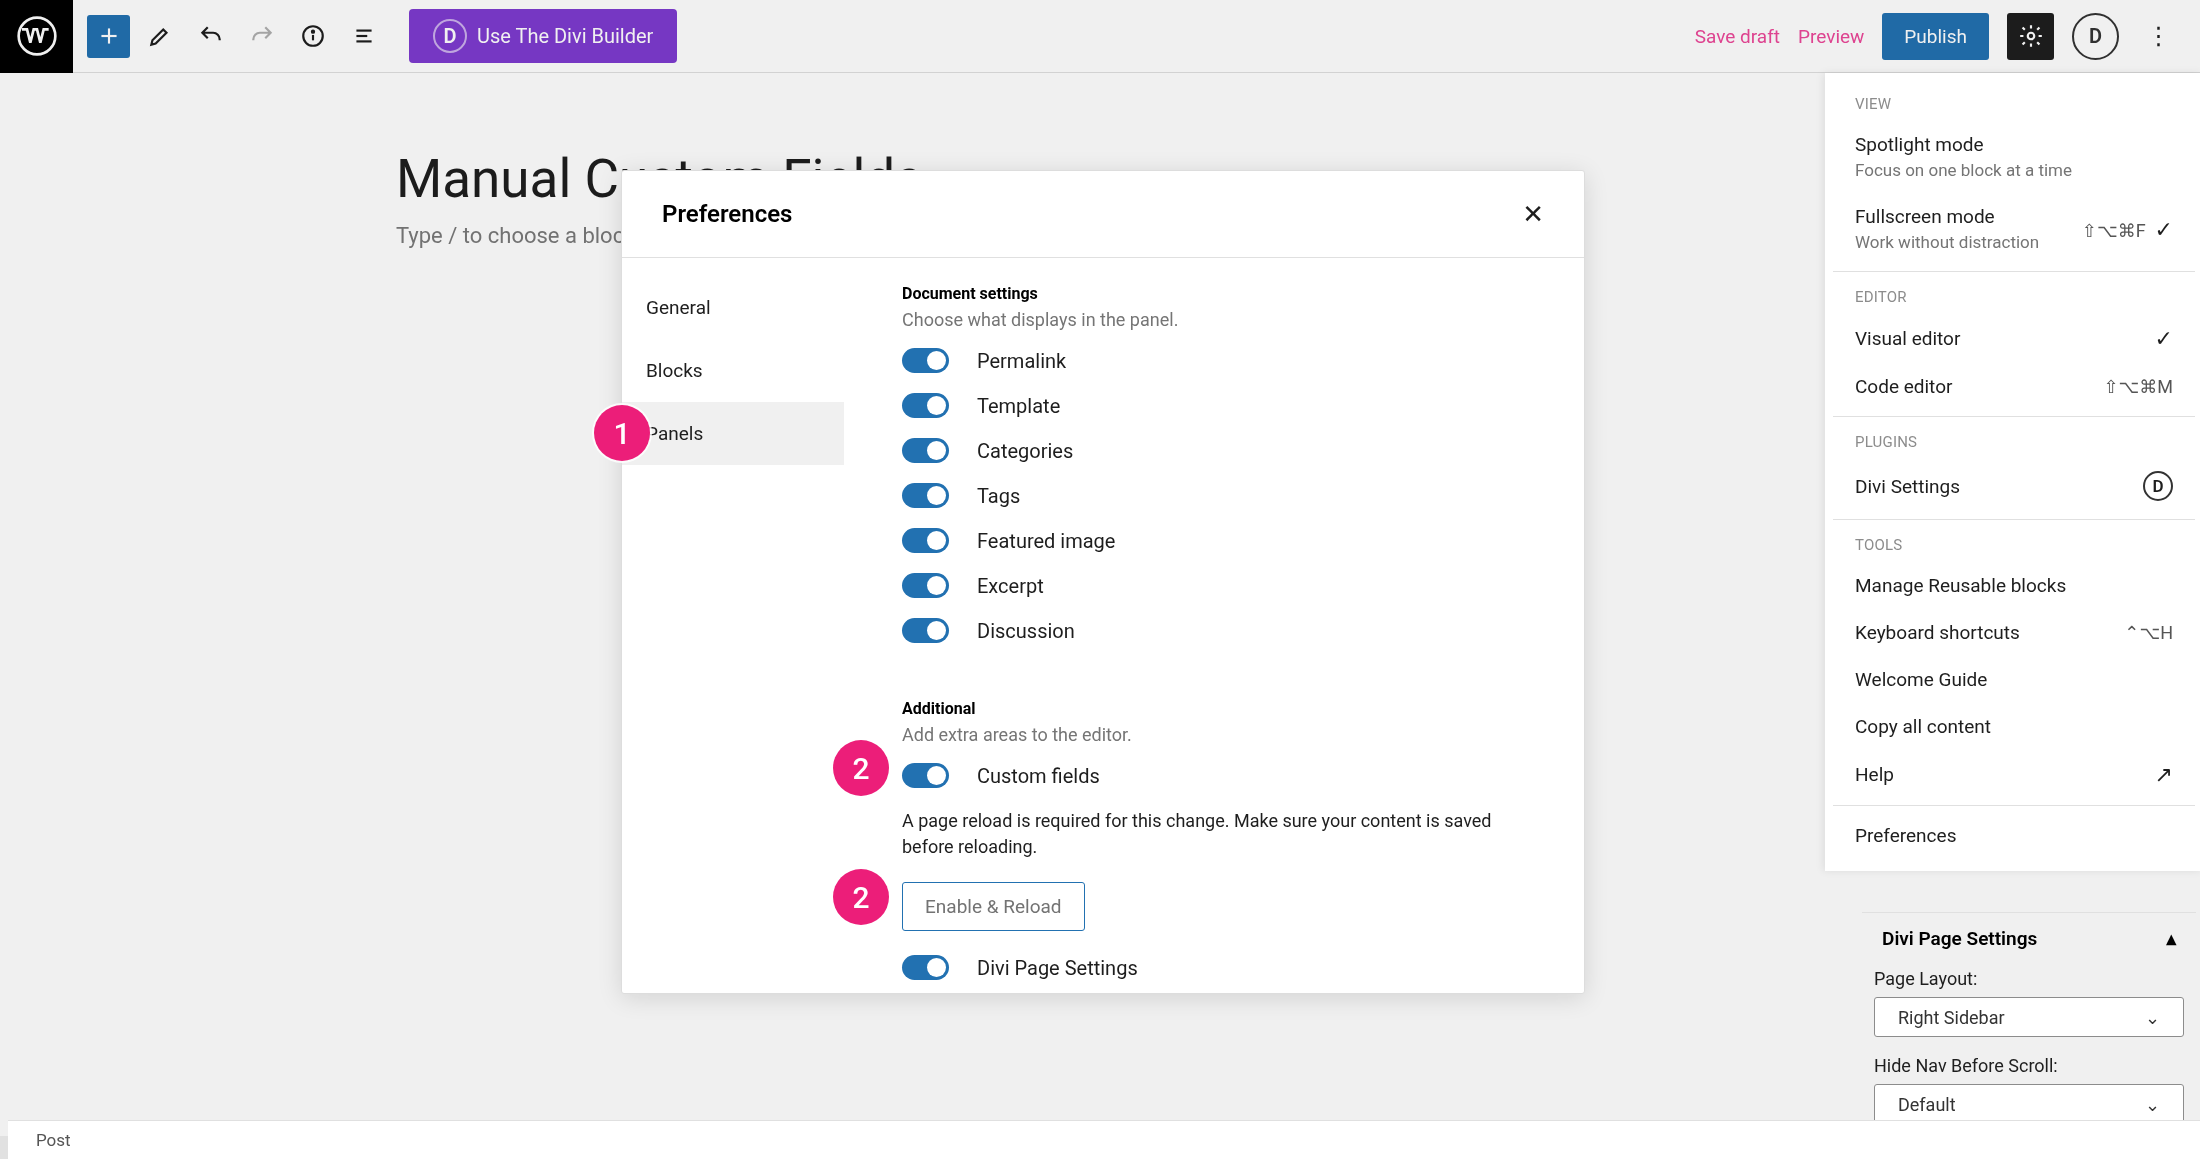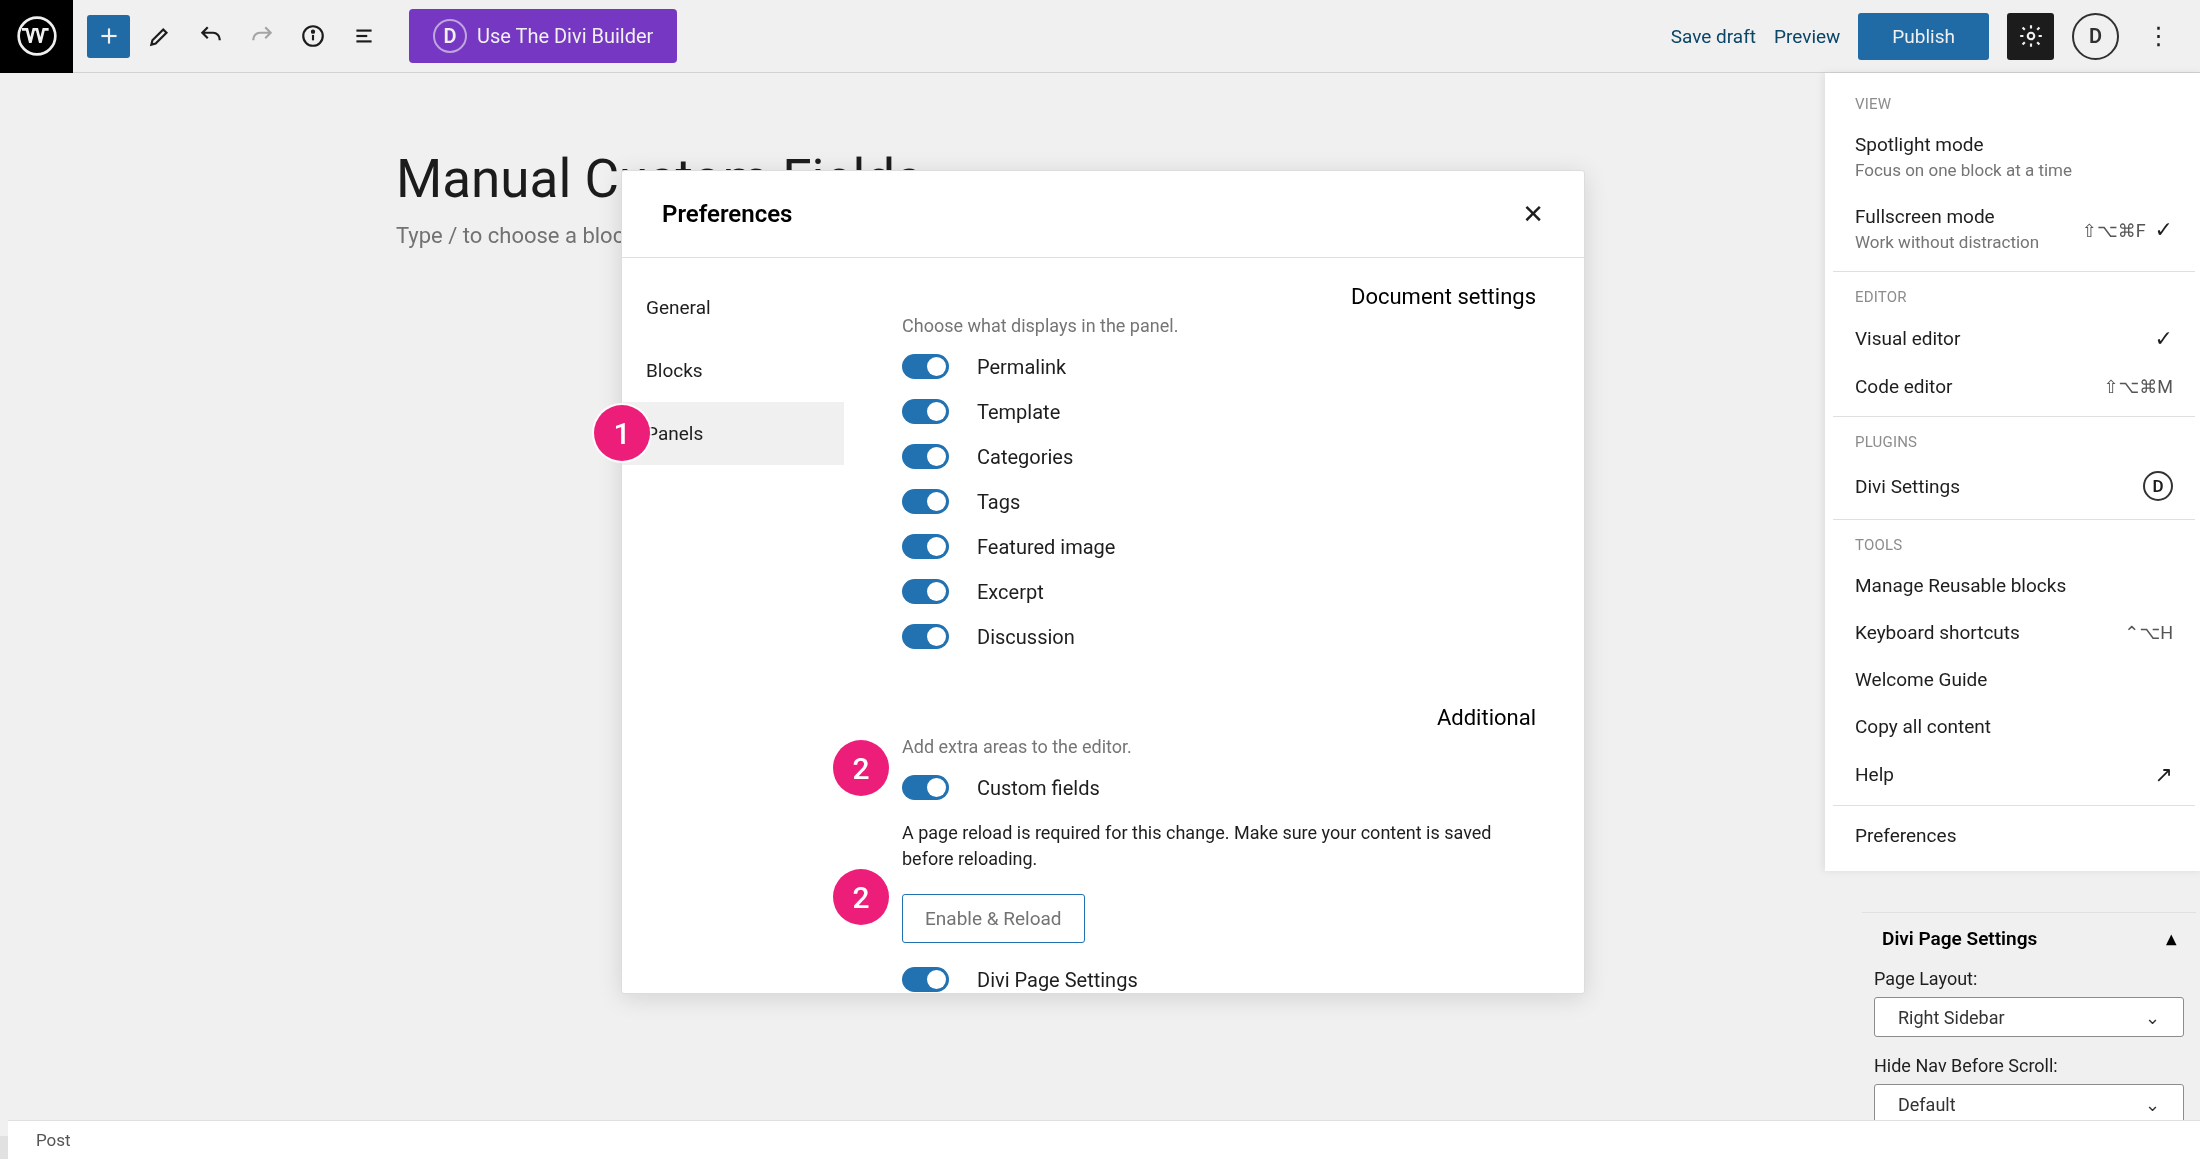--- a/index.html
+++ b/index.html
@@ -7,22 +7,22 @@
 
 
 .topbar { position: absolute; top: 0; left: 0; right: 0; height: 73px; background: #fff; border-bottom: 1px solid #e0e0e0; display: flex; align-items: center; padding: 0 20px 0 0; }
 .wp-badge { width: 73px; height: 73px; background: #000; display: flex; align-items: center; justify-content: center; }
 .toolbar-left { display: flex; align-items: center; gap: 8px; padding-left: 14px; }
 .btn-topicon { width: 43px; height: 43px; display: flex; align-items: center; justify-content: center; border-radius: 3px; color: #1e1e1e; }
 .btn-add { background: #2271b1; color: #fff; }
 .divi-btn { display: flex; align-items: center; gap: 10px; background: #7e3bd0; color: #fff; padding: 10px 24px; border-radius: 4px; font-size: 20px; margin-left: 16px; }
 .divi-dot { width: 34px; height: 34px; border: 2px solid rgba(255,255,255,.6); border-radius: 50%; display: flex; align-items: center; justify-content: center; font-weight: 600; }
 .toolbar-right { margin-left: auto; display: flex; align-items: center; gap: 18px; }
-.link-btn { color: #0c4a6e; font-size: 19px; }
-.publish-btn { background: #2271b1; color: #fff; padding: 12px 34px; border-radius: 3px; font-size: 19px; }
+.link-btn { color: #ec4899; font-size: 19px; }
+.publish-btn { background: #2271b1; color: #fff; padding: 12px 22px; border-radius: 3px; font-size: 19px; }
 .square-btn { width: 47px; height: 47px; display: flex; align-items: center; justify-content: center; border-radius: 3px; }
 .settings-sq { background: #1e1e1e; color: #fff; }
 .divi-sq { border: 2px solid #333; border-radius: 50%; font-weight: 600; color: #333; font-size: 20px; }
 .dots { color: #1e1e1e; font-size: 24px; }
 
 
 .canvas { position: absolute; top: 73px; left: 0; right: 0; bottom: 23px; background: #fff; }
 .page-title { position: absolute; left: 396px; top: 75px; font-size: 53px; font-weight: 400; color: #1e1e1e; }
 .placeholder-text { position: absolute; left: 396px; top: 150px; font-size: 22px; color: #7a7a7a; }
 
@@ -54,21 +54,21 @@
 
 .modal { position: absolute; left: 621px; top: 170px; width: 964px; height: 824px; background: #fff; border: 1px solid #ddd; border-radius: 3px; box-shadow: 0 4px 24px rgba(0,0,0,.12); }
 .modal-header { display: flex; align-items: center; justify-content: space-between; padding: 28px 40px; border-bottom: 1px solid #e0e0e0; }
 .modal-title { font-size: 24px; font-weight: 600; }
 .close-x { font-size: 26px; color: #1e1e1e; }
 .modal-body { display: flex; height: calc(100% - 78px); gap: 22px; }
 .modal-tabs { width: 222px; padding-top: 18px; }
 .tab { padding: 20px 24px; font-size: 19px; color: #1e1e1e; }
 .tab.active { background: #f0f0f0; }
 .modal-content { flex: 1; padding: 26px 48px 26px 36px; overflow: hidden; }
-.sect-title { font-size: 22px; font-weight: 400; margin-bottom: 6px; text-align: right; }
+.sect-title { font-size: 16px; font-weight: 700; margin-bottom: 6px; }
 .sect-desc { font-size: 18px; color: #757575; margin-bottom: 18px; }
 .toggle-row { display: flex; align-items: center; gap: 28px; margin-bottom: 20px; font-size: 20px; color: #1e1e1e; }
 .toggle { width: 47px; height: 25px; border-radius: 13px; background: #2271b1; position: relative; flex-shrink: 0; }
 .toggle::after { content: ""; position: absolute; right: 3px; top: 3px; width: 19px; height: 19px; background: #fff; border-radius: 50%; }
 .btn-outline { border: 1px solid #2271b1; color: #737373; padding: 12px 22px; border-radius: 3px; font-size: 19px; display: inline-block; margin-bottom: 24px; }
 .reload-note { font-size: 18px; color: #1e1e1e; margin-bottom: 22px; line-height: 1.45; }
 
 
 .anno { position: absolute; width: 56px; height: 56px; border-radius: 50%; background: #ec1e79; color: #fff; font-size: 30px; font-weight: 500; display: flex; align-items: center; justify-content: center; box-shadow: 0 0 0 2px rgba(255,255,255,.8); }
 </style>

